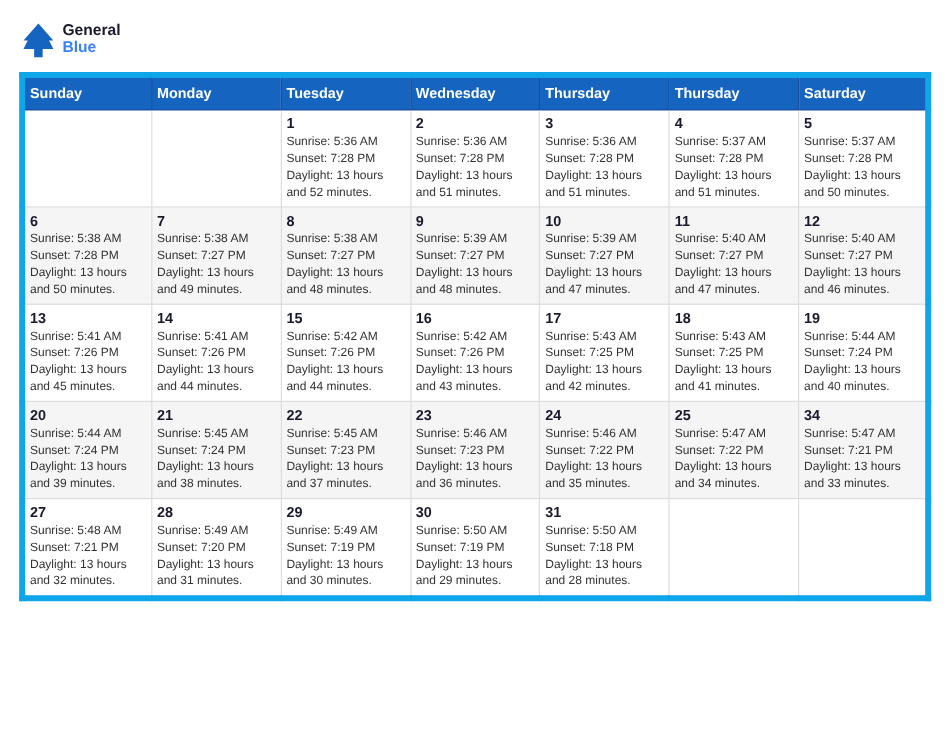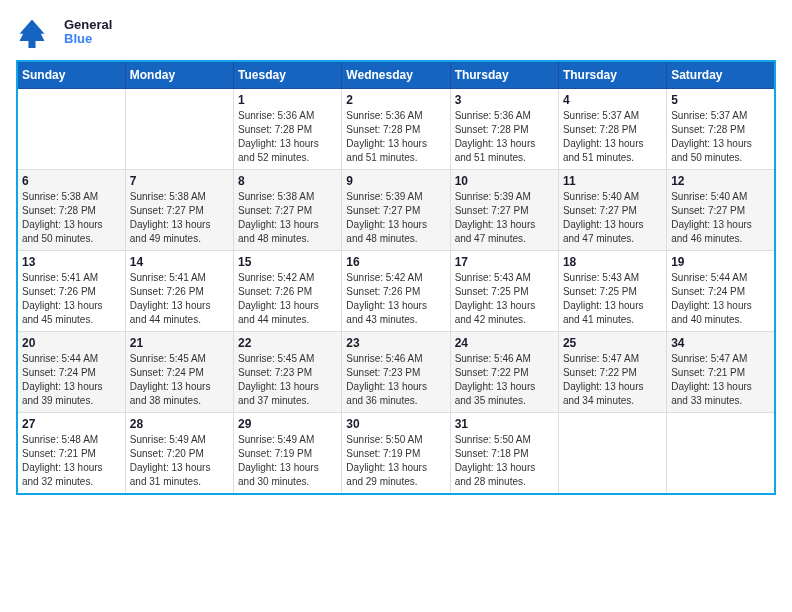--- a/index.html
+++ b/index.html
@@ -12,21 +12,21 @@
     }
     .header {
       display: flex;
       justify-content: space-between;
       align-items: flex-start;
       margin-bottom: 12px;
     }
     .logo {
       display: flex;
       align-items: center;
-      gap: 16px;
+      gap: 4px;
     }
     .logo-text {
       display: flex;
       flex-direction: column;
       font-size: 14px;
       font-weight: bold;
       color: #1a1a2e;
       line-height: 1.1;
     }
     .logo-text .general { font-size: 13px; }
@@ -44,21 +44,21 @@
       color: #1a1a2e;
       line-height: 1.1;
     }
     .subtitle {
       font-size: 14px;
       color: #333;
     }
     .calendar {
       width: 100%;
       border-collapse: collapse;
-      border: 2px solid #0ea5e9;
+      border: 5px solid #0ea5e9;
     }
     .calendar th {
       background: #1565c0;
       color: #fff;
       font-size: 12px;
       font-weight: bold;
       padding: 6px 4px;
       text-align: left;
       border: 1px solid #1a4e9e;
     }

